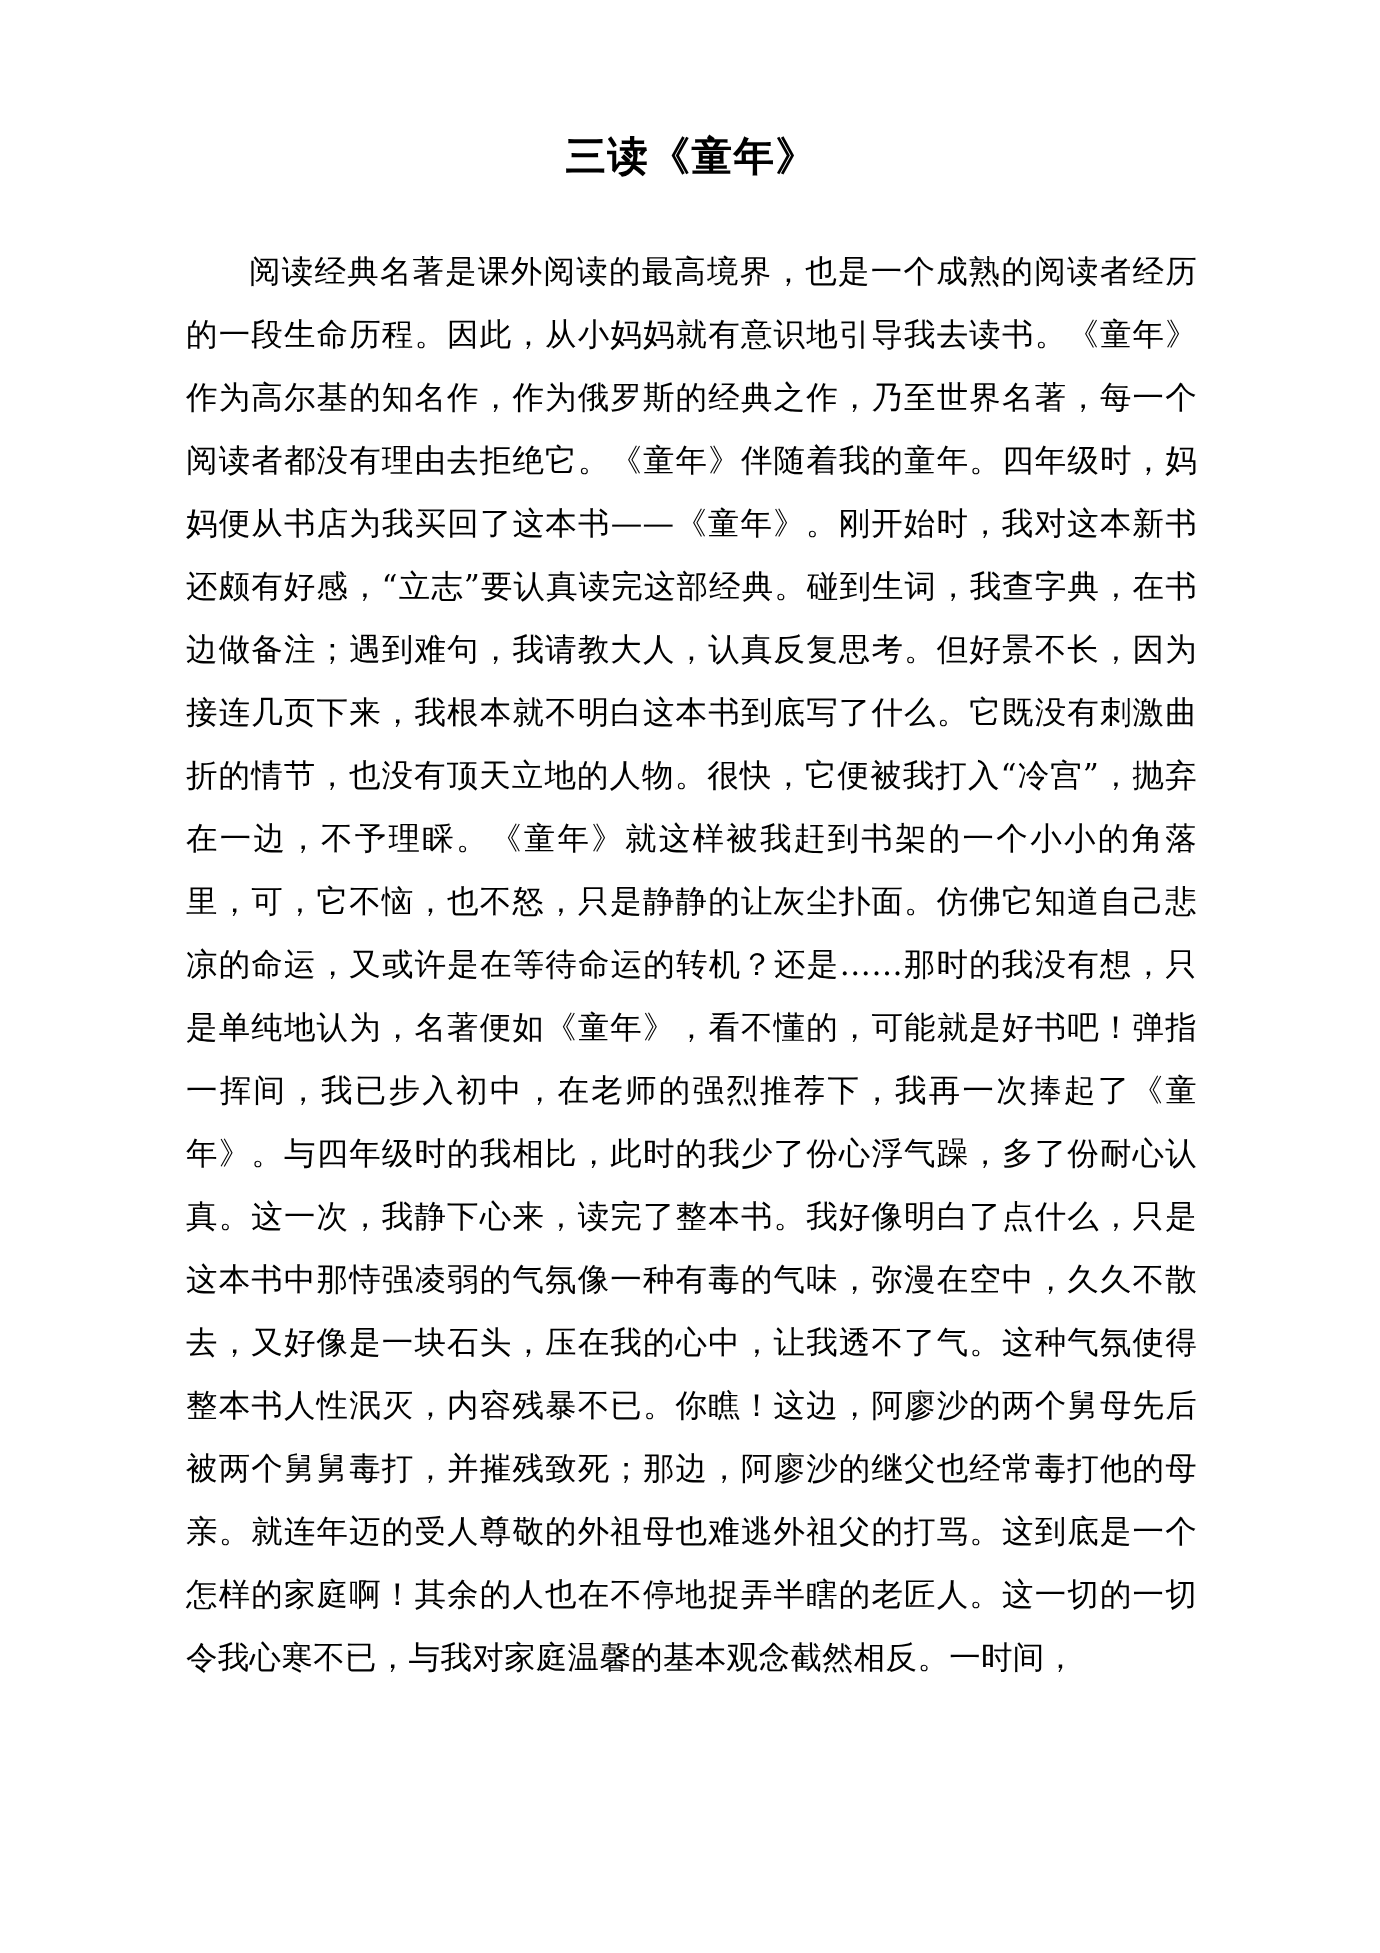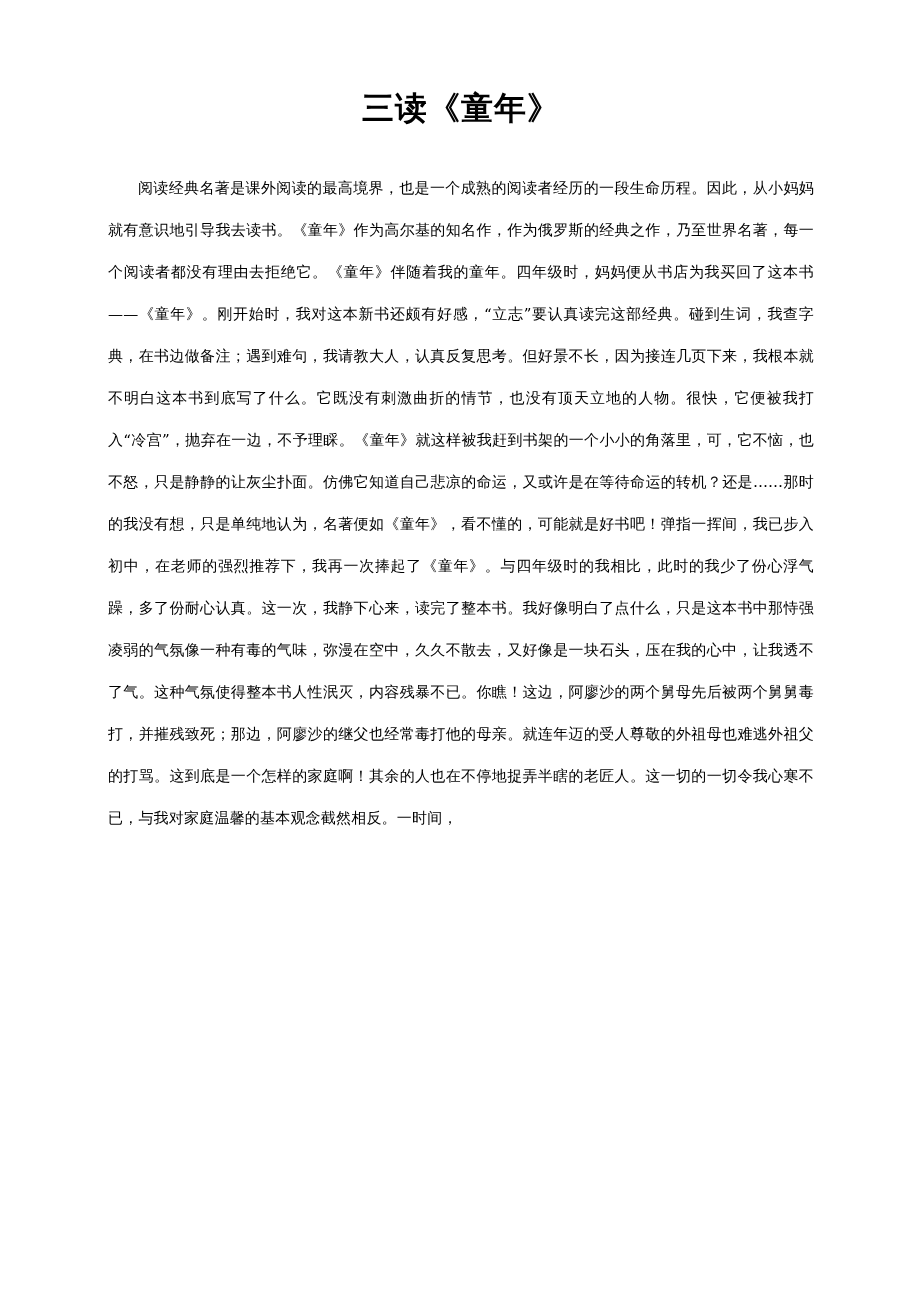--- a/index.html
+++ b/index.html
@@ -22,33 +22,33 @@
     background: #ffffff;
   }
   .doc-body {
     position: absolute;
     left: 108px;
     top: 86px;
     width: 706px;
   }
   .doc-title {
     text-align: center;
-    font-size: 32px;
+    font-size: 27px;
     font-weight: bold;
     line-height: 1.4;
     margin: 0 0 36px 0;
     letter-spacing: 1px;
     font-family: "DejaVu Serif", "Liberation Serif", serif;
   }
   .doc-paragraph {
-    font-size: 15px;
+    font-size: 21px;
     line-height: 42px;
     text-align: justify;
     text-justify: inter-ideograph;
-    margin: 0;
+    margin: 16px;
     text-indent: 2em;
     font-family: "DejaVu Serif", "Liberation Serif", serif;
     letter-spacing: 0.2px;
   }
 </style>
 </head>
 <body>
 
 <div class="page">
   <div class="doc-body">

